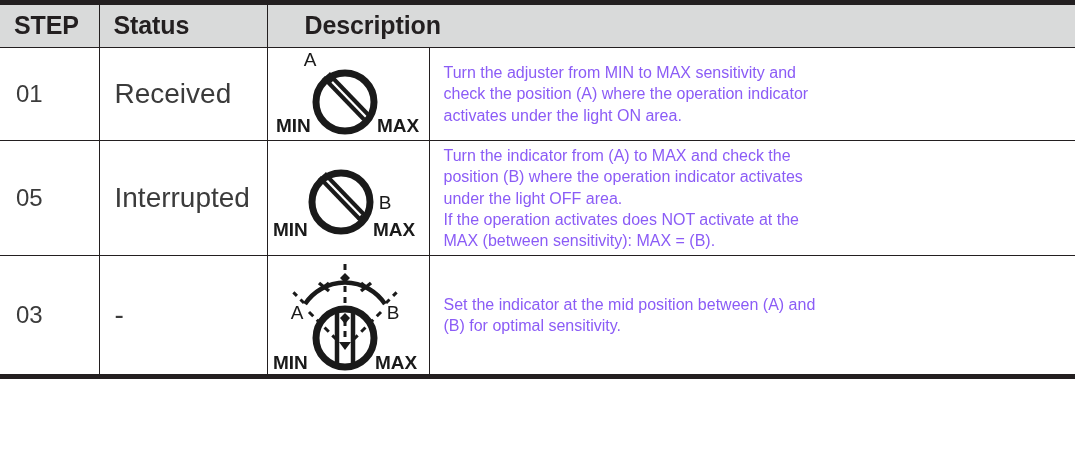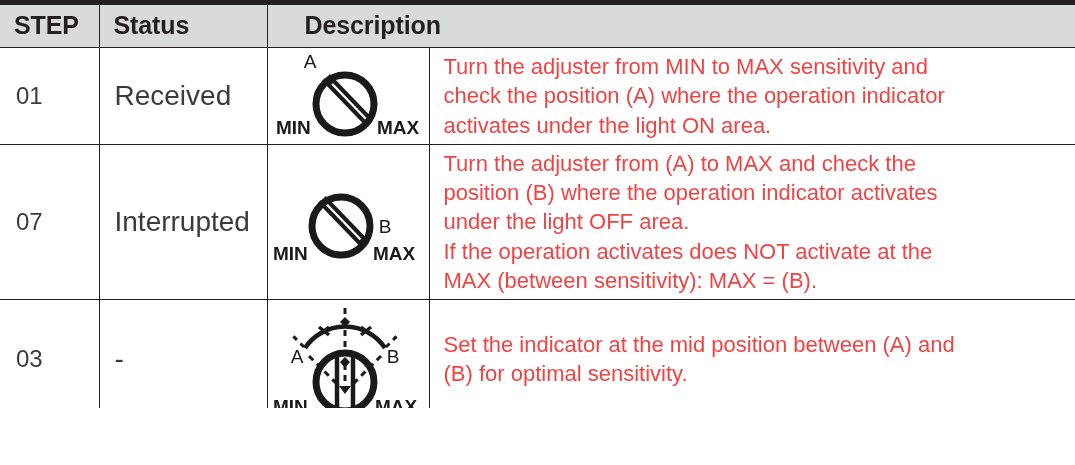--- a/index.html
+++ b/index.html
@@ -74,23 +74,23 @@
     padding-left: 15px;
     font-size: 28px;
     color: #3b3b3b;
   }
   td.icon-cell {
     text-align: center;
     padding: 0;
   }
   td.desc-cell {
     padding: 4px 10px 4px 14px;
-    font-size: 22px;
+    font-size: 16px;
     line-height: 1.33;
-    color: #ef4444;
+    color: #8b5cf6;
   }
   td.desc-cell .line { display: block; white-space: nowrap; }
 
   .knob-wrap {
     display: flex;
     align-items: center;
     justify-content: center;
     width: 100%;
   }
   svg.knob { display: block; }
@@ -142,21 +142,21 @@
           </div>
         </td>
         <td class="desc-cell last">
           <span class="line">Turn the adjuster from MIN to MAX sensitivity and</span>
           <span class="line">check the position (A) where the operation indicator</span>
           <span class="line">activates under the light ON area.</span>
         </td>
       </tr>
 
       <tr>
-        <td class="step-cell">07</td>
+        <td class="step-cell">05</td>
         <td class="status-cell">Interrupted</td>
         <td class="icon-cell">
           <div class="knob-wrap">
             <svg class="knob" width="150" height="92" viewBox="0 0 150 92" aria-hidden="true">
 
               <text x="112" y="57" font-family="Liberation Sans, sans-serif" font-size="19" fill="#1a1a1a" text-anchor="middle">B</text>
 
               <text x="0" y="84" font-family="Liberation Sans, sans-serif" font-size="19" fill="#1a1a1a" font-weight="bold">MIN</text>
 
               <text x="100" y="84" font-family="Liberation Sans, sans-serif" font-size="19" fill="#1a1a1a" font-weight="bold">MAX</text>
@@ -166,21 +166,21 @@
               <g stroke="#1a1a1a" stroke-width="4" stroke-linecap="butt" fill="none">
                 <line x1="46.5" y1="25.5" x2="87" y2="67.5"></line>
                 <line x1="51.5" y1="21.5" x2="92" y2="63.5"></line>
               </g>
 
               <path d="M 84 67 l 4.5 -4.5 l 4.5 4.5 l -4.5 4.5 z" fill="#1a1a1a"></path>
             </svg>
           </div>
         </td>
         <td class="desc-cell last">
-          <span class="line">Turn the adjuster from (A) to MAX and check the</span>
+          <span class="line">Turn the indicator from (A) to MAX and check the</span>
           <span class="line">position (B) where the operation indicator activates</span>
           <span class="line">under the light OFF area.</span>
           <span class="line">If the operation activates does NOT activate at the</span>
           <span class="line">MAX (between sensitivity): MAX = (B).</span>
         </td>
       </tr>
 
       <tr class="last-row">
         <td class="step-cell">03</td>
         <td class="status-cell">-</td>

